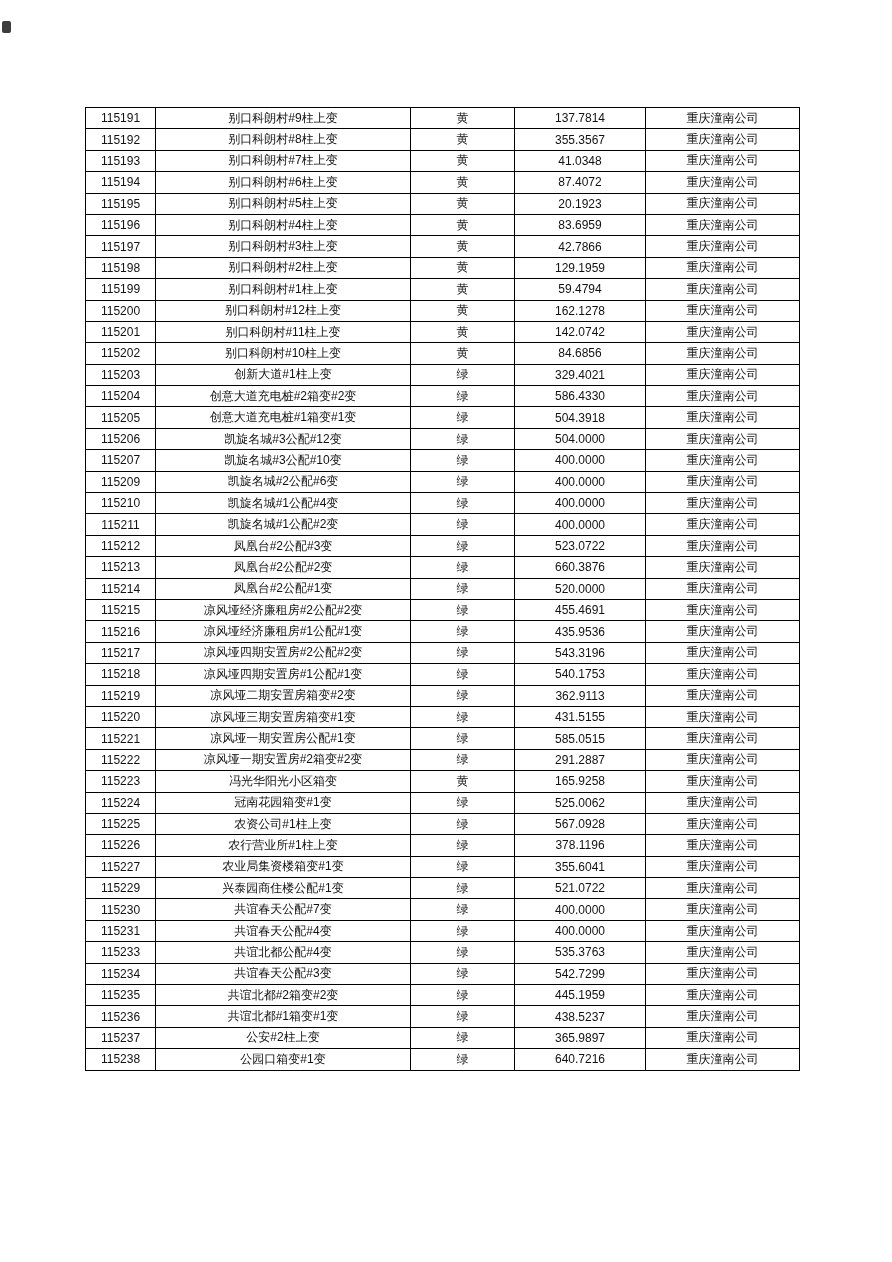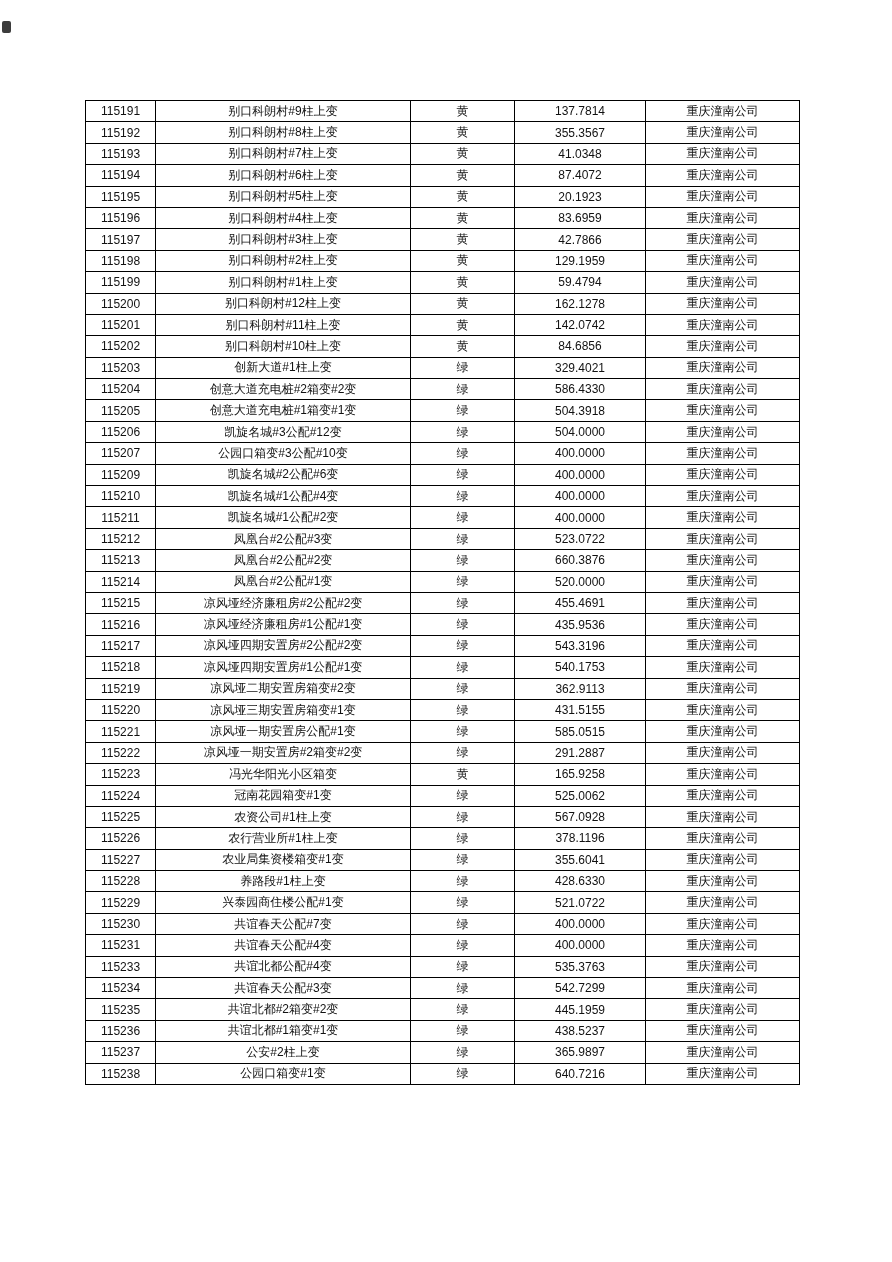--- a/index.html
+++ b/index.html
@@ -25,21 +25,21 @@
     left: 2px;
     top: 21px;
     width: 9px;
     height: 12px;
     background: #3c3c3c;
     border-radius: 2px;
   }
   table.data-table {
     position: absolute;
     left: 85px;
-    top: 100px;
+    top: 107px;
     width: 714px;
     border-collapse: collapse;
     table-layout: fixed;
     font-size: 12px;
     color: #111111;
   }
   table.data-table td {
     border: 1px solid #000000;
     height: 20.4px;
     padding: 0 2px;
@@ -176,21 +176,21 @@
         </tr>
         <tr>
           <td>115206</td>
           <td>凯旋名城#3公配#12变</td>
           <td>绿</td>
           <td>504.0000</td>
           <td>重庆潼南公司</td>
         </tr>
         <tr>
           <td>115207</td>
-          <td>公园口箱变#3公配#10变</td>
+          <td>凯旋名城#3公配#10变</td>
           <td>绿</td>
           <td>400.0000</td>
           <td>重庆潼南公司</td>
         </tr>
         <tr>
           <td>115209</td>
           <td>凯旋名城#2公配#6变</td>
           <td>绿</td>
           <td>400.0000</td>
           <td>重庆潼南公司</td>
@@ -312,27 +312,20 @@
           <td>农行营业所#1柱上变</td>
           <td>绿</td>
           <td>378.1196</td>
           <td>重庆潼南公司</td>
         </tr>
         <tr>
           <td>115227</td>
           <td>农业局集资楼箱变#1变</td>
           <td>绿</td>
           <td>355.6041</td>
-          <td>重庆潼南公司</td>
-        </tr>
-        <tr>
-          <td>115228</td>
-          <td>养路段#1柱上变</td>
-          <td>绿</td>
-          <td>428.6330</td>
           <td>重庆潼南公司</td>
         </tr>
         <tr>
           <td>115229</td>
           <td>兴泰园商住楼公配#1变</td>
           <td>绿</td>
           <td>521.0722</td>
           <td>重庆潼南公司</td>
         </tr>
         <tr>

